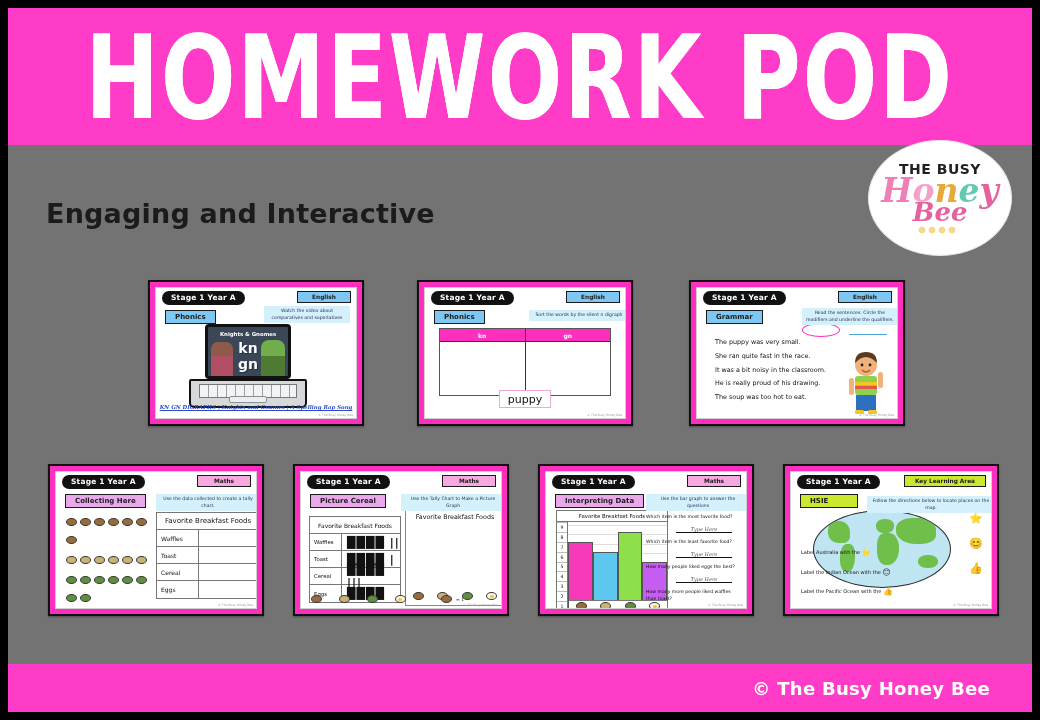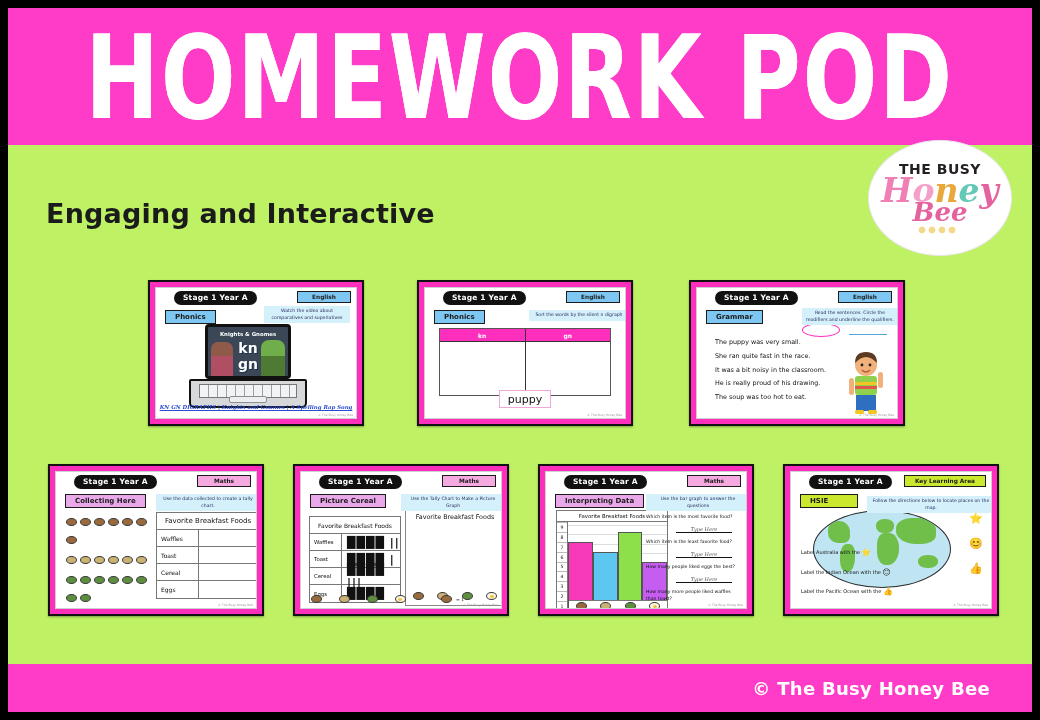--- a/index.html
+++ b/index.html
@@ -5,21 +5,21 @@
   * { box-sizing: border-box; margin: 0; padding: 0; }
   html, body {
     width: 1040px; height: 720px;
     background: #000;
     font-family: "Liberation Sans", sans-serif;
     overflow: hidden;
   }
   #page {
     position: relative;
     width: 1040px; height: 720px;
-    background: #bef264;
+    background: #737373;
     border: 8px solid #000000;
     overflow: hidden;
   }
 
   
   #header-banner {
     position: absolute; left: 0; top: 0;
     width: 1024px; height: 137px;
     background: #ff3cc7;
     display: flex; align-items: center; justify-content: center;
@@ -105,21 +105,21 @@
     box-shadow: 0 1px 2px rgba(0,0,0,.35);
   }
   .card-inner {
     position: relative;
     width: 100%; height: 100%;
     background: #ffffff;
     border: 1px solid #cfcfcf;
     overflow: hidden;
   }
   .stage-pill {
-    position: absolute; left: 18px; top: 3px;
+    position: absolute; left: 6px; top: 3px;
     background: #111; color: #fff;
     border-radius: 999px;
     padding: 2px 9px 3px;
     font-family: "DejaVu Sans", sans-serif;
     font-weight: 700; font-size: 7.5px;
     letter-spacing: .2px;
     z-index: 4;
     white-space: nowrap;
   }
   .kla-tag {

